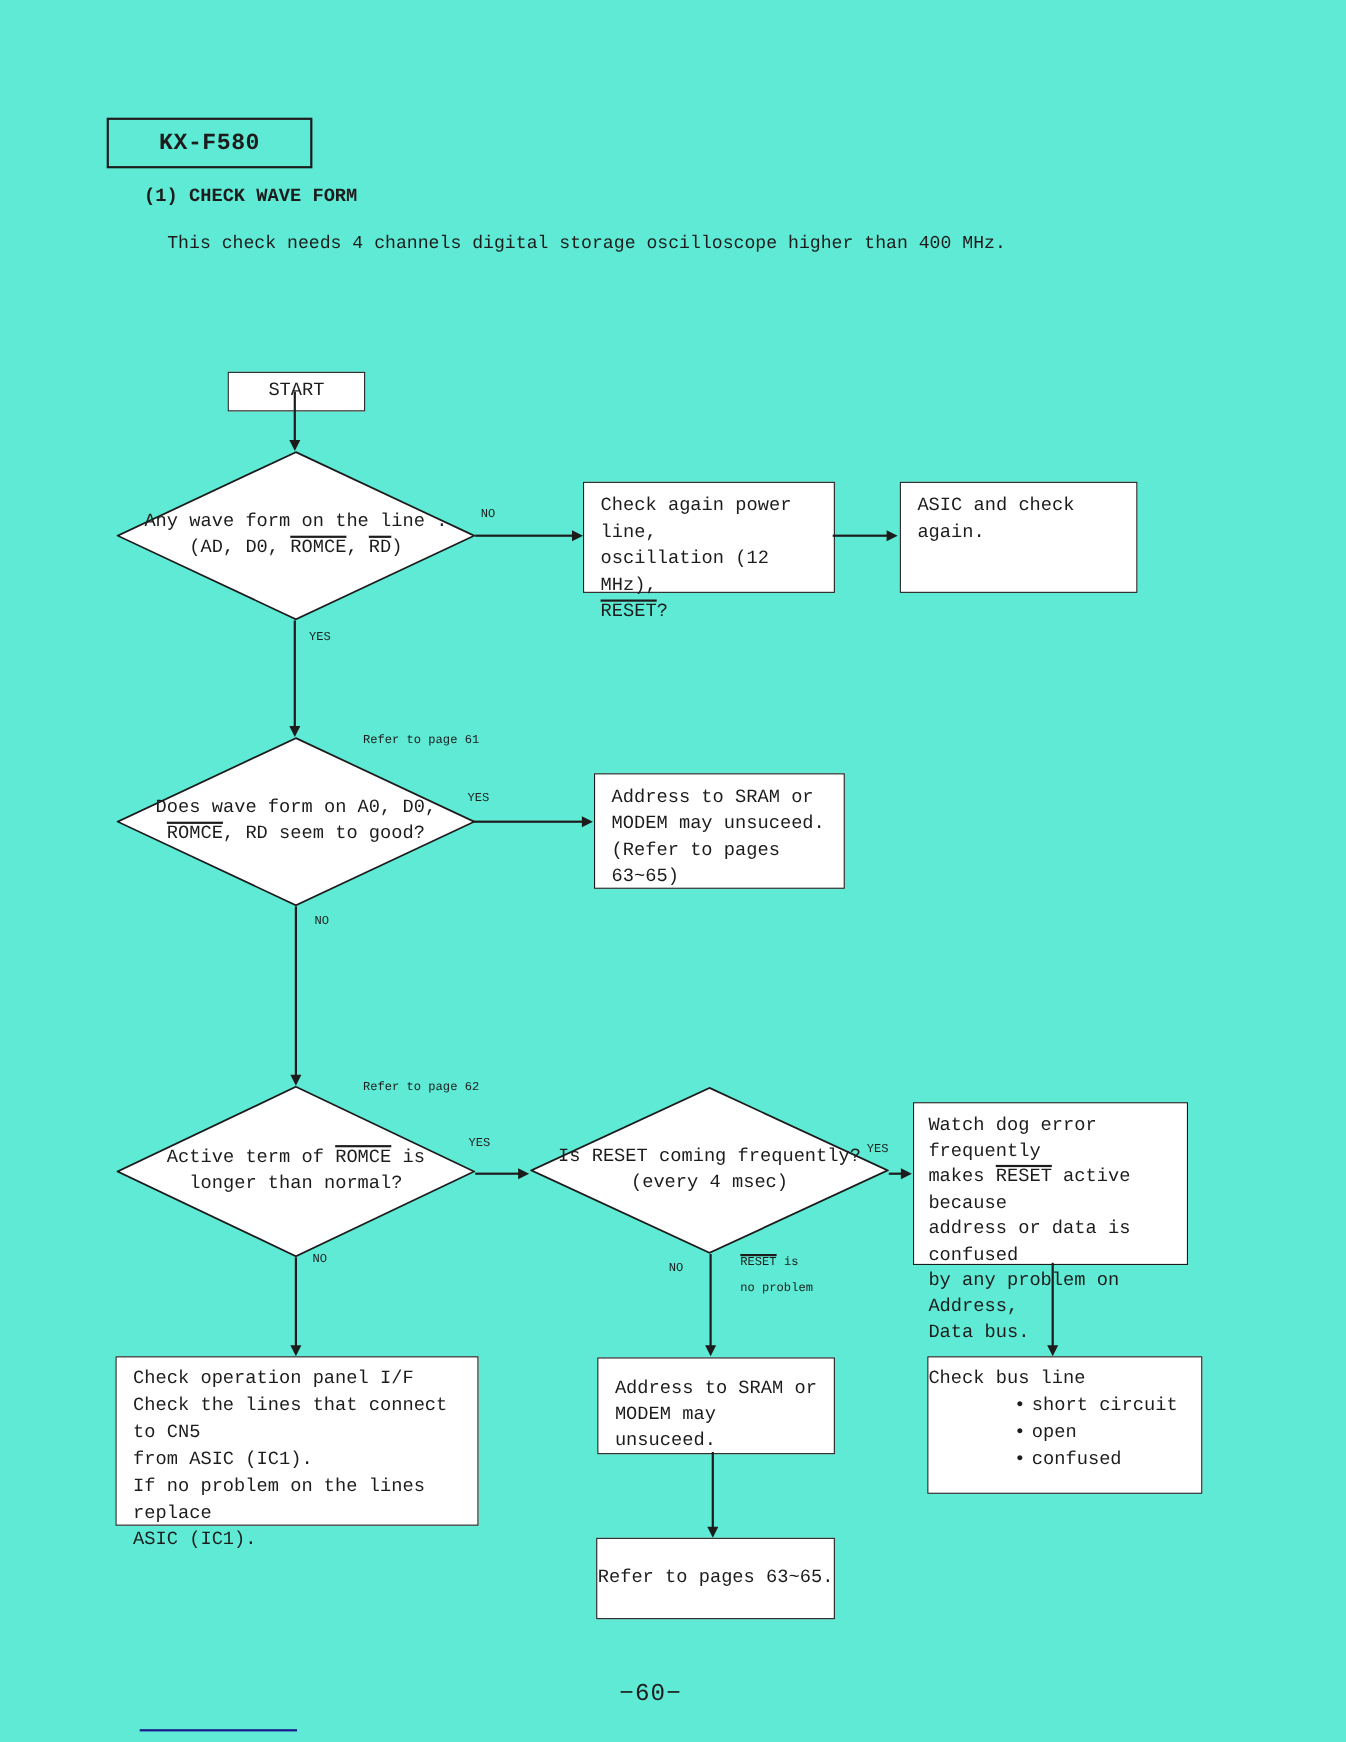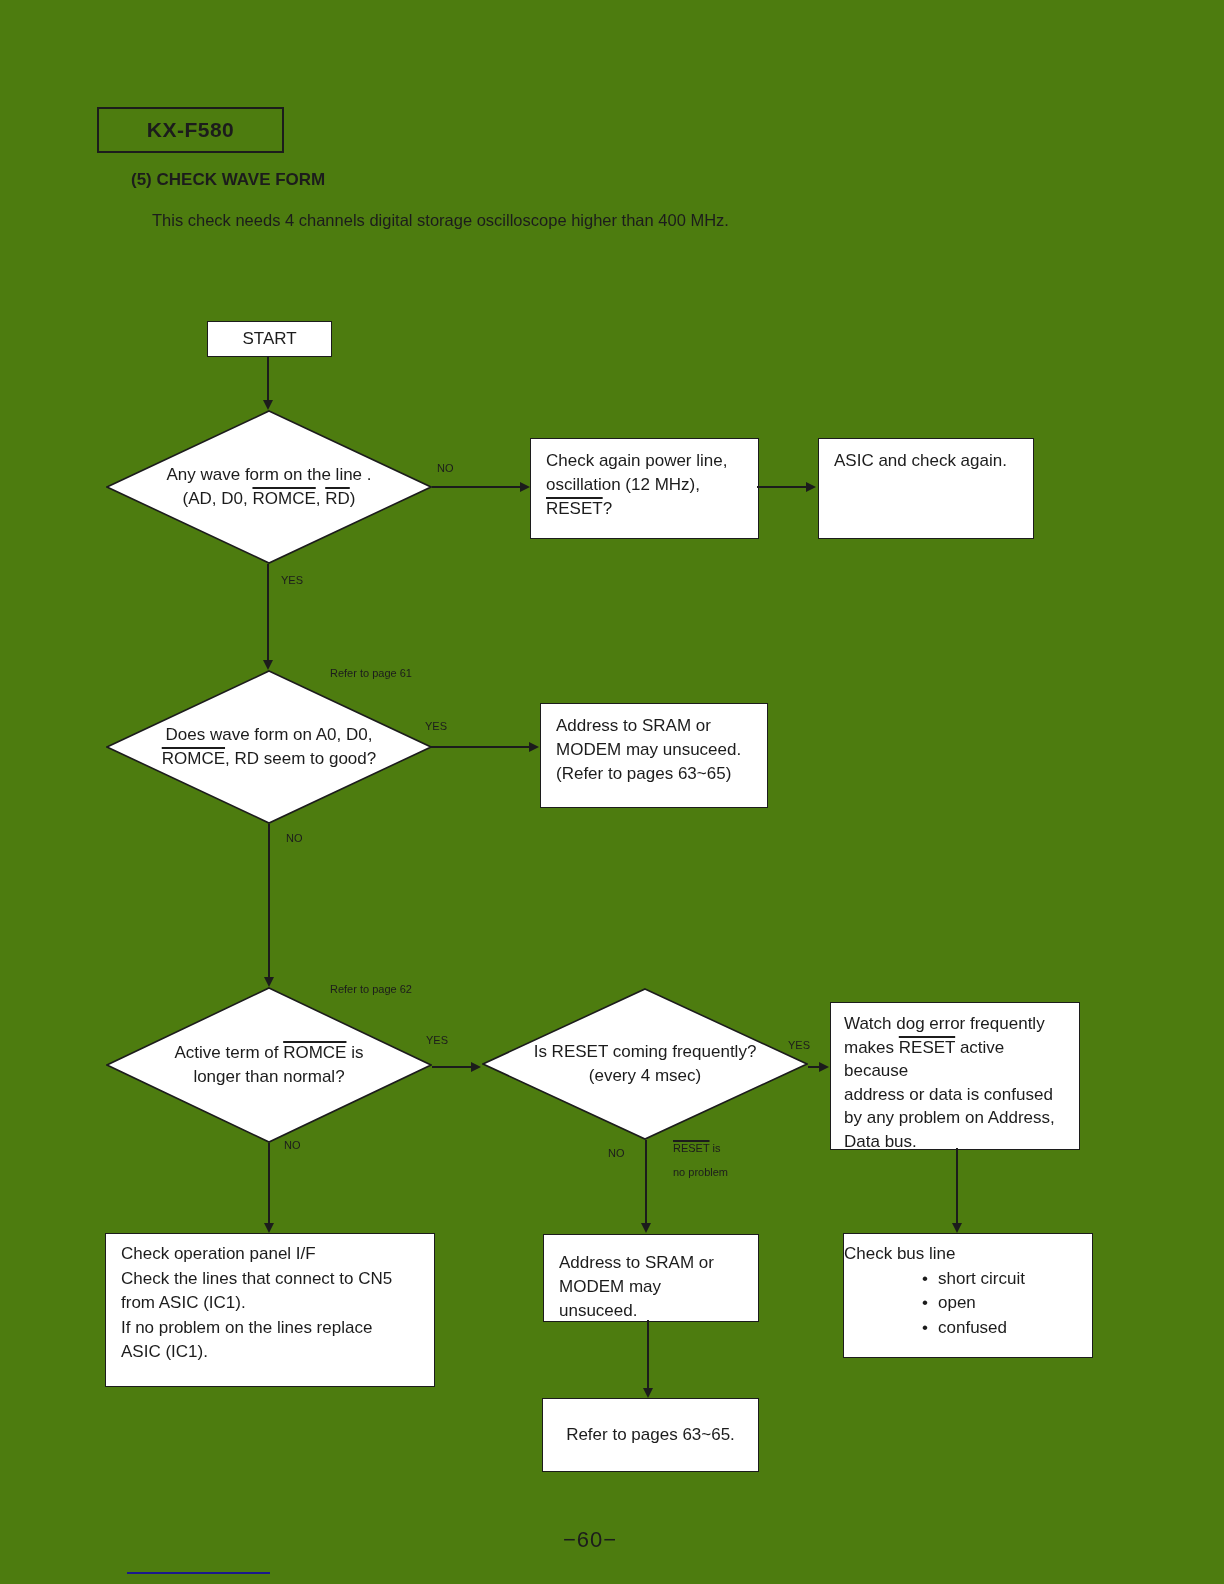--- a/index.html
+++ b/index.html
@@ -1,19 +1,19 @@
 <!DOCTYPE html>
 <html><head>
 <meta charset="utf-8">
 <style>
   html,body{margin:0;padding:0;background:#e8e8e8;}
   .page{
     position:relative;width:1224px;height:1584px;margin:0 auto;
-    background:#4d7c0f;overflow:hidden;
-    font-family:Liberation Sans, sans-serif;
+    background:#5eead4;overflow:hidden;
+    font-family:Liberation Mono, monospace;
     color:#1c1c1c;font-size:17px;
   }
   
   .model-box{
     position:absolute;left:97px;top:107px;width:183px;height:42px;
     border:2px solid #1c1c1c;display:flex;align-items:center;justify-content:center;
     font-weight:bold;font-size:21px;letter-spacing:.5px;
   }
   .section-title{position:absolute;left:131px;top:170px;font-weight:bold;font-size:17px;}
   .intro{position:absolute;left:152px;top:211px;font-size:16.5px;}
@@ -45,24 +45,24 @@
   .blue-rule{position:absolute;left:127px;top:1572px;width:143px;height:2.4px;background:#1a1a8c;}
 </style>
 </head>
 <body>
 
 <div class="page">
 
   <div class="model-box">
     <span>KX-F580</span>
   </div>
-  <div class="section-title">(5) CHECK WAVE FORM</div>
+  <div class="section-title">(1) CHECK WAVE FORM</div>
   <div class="intro">This check needs 4 channels digital storage oscilloscope higher than 400 MHz.</div>
 
-  <div class="fbox" style="left:207px;top:321px;width:123px;height:34px;display:flex;align-items:center;justify-content:center;">
+  <div class="fbox" style="left:207px;top:338px;width:123px;height:34px;display:flex;align-items:center;justify-content:center;">
     <span>START</span>
   </div>
 
   <div class="vline" style="left:267.4px;top:356px;height:46px;"></div>
   <div class="ah-d" style="left:262.5px;top:400px;"></div>
 
   <div class="diamond" style="left:106px;top:410px;width:326px;height:154px;">
     <svg width="326" height="154" viewBox="0 0 326 154">
       <polygon points="163,1 325,77 163,153 1,77" fill="#ffffff" stroke="#1c1c1c" stroke-width="1.6"></polygon>
     </svg>

